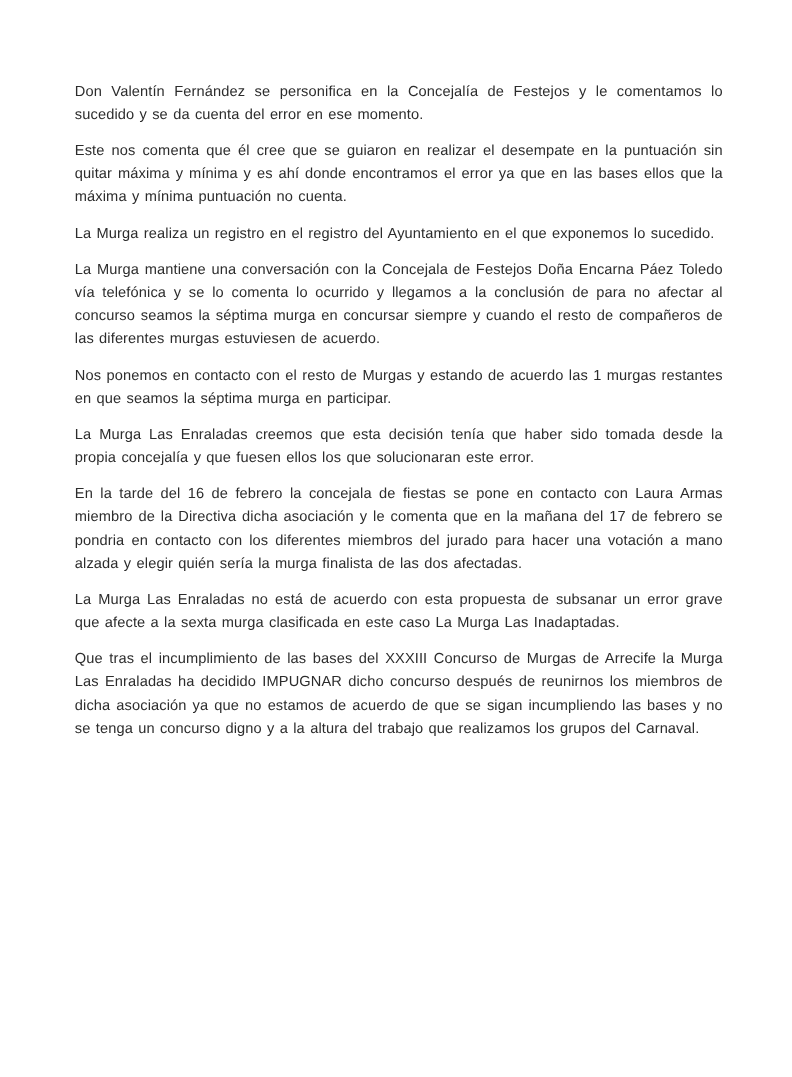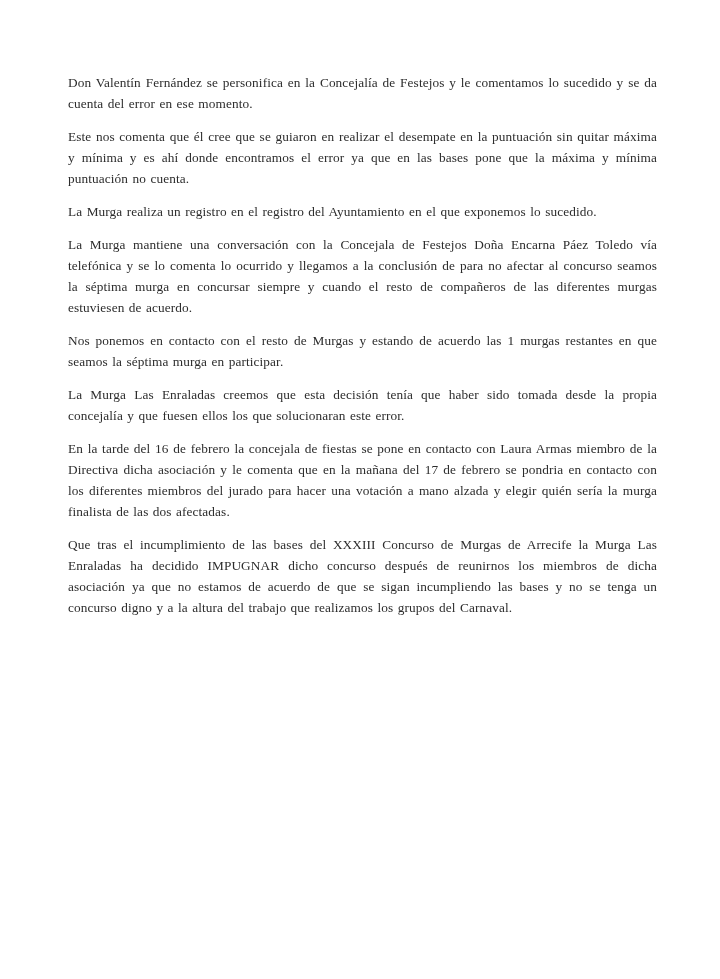--- a/index.html
+++ b/index.html
@@ -25,30 +25,30 @@
     filter: blur(0.25px);
   }
   .para {
     margin: 0 0 12px 0;
     font-size: 13.3px;
     line-height: 21px;
     text-align: justify;
     text-align-last: left;
     word-spacing: 1px;
     letter-spacing: 0.1px;
-    font-family: Liberation Serif, serif;
   }
 </style>
 </head>
 <body>
 
 <div class="doc-page">
   <div class="doc-body">
       <p class="para">Don Valentín Fernández se personifica en la Concejalía de Festejos y le comentamos lo sucedido y se da cuenta del error en ese momento.</p>
-      <p class="para">Este nos comenta que él cree que se guiaron en realizar el desempate en la puntuación sin quitar máxima y mínima y es ahí donde encontramos el error ya que en las bases pone que la máxima y mínima puntuación no cuenta.</p>
+      <p class="para">Este nos comenta que él cree que se guiaron en realizar el desempate en la puntuación sin quitar máxima y mínima y es ahí donde encontramos el error ya que en las bases ellos que la máxima y mínima puntuación no cuenta.</p>
       <p class="para">La Murga realiza un registro en el registro del Ayuntamiento en el que exponemos lo sucedido.</p>
       <p class="para">La Murga mantiene una conversación con la Concejala de Festejos Doña Encarna Páez Toledo vía telefónica y se lo comenta lo ocurrido y llegamos a la conclusión de para no afectar al concurso seamos la séptima murga en concursar siempre y cuando el resto de compañeros de las diferentes murgas estuviesen de acuerdo.</p>
       <p class="para">Nos ponemos en contacto con el resto de Murgas y estando de acuerdo las 1 murgas restantes en que seamos la séptima murga en participar.</p>
       <p class="para">La Murga Las Enraladas creemos que esta decisión tenía que haber sido tomada desde la propia concejalía y que fuesen ellos los que solucionaran este error.</p>
       <p class="para">En la tarde del 16 de febrero la concejala de fiestas se pone en contacto con Laura Armas miembro de la Directiva dicha asociación y le comenta que en la mañana del 17 de febrero se pondria en contacto con los diferentes miembros del jurado para hacer una votación a mano alzada y elegir quién sería la murga finalista de las dos afectadas.</p>
+      <p class="para">La Murga Las Enraladas no está de acuerdo con esta propuesta de subsanar un error grave que afecte a la sexta murga clasificada en este caso La Murga Las Inadaptadas.</p>
       <p class="para">Que tras el incumplimiento de las bases del XXXIII Concurso de Murgas de Arrecife la Murga Las Enraladas ha decidido IMPUGNAR dicho concurso después de reunirnos los miembros de dicha asociación  ya que no estamos de acuerdo de que se sigan incumpliendo las bases y no se tenga un concurso digno y a la altura del trabajo que realizamos los grupos del Carnaval.</p>
     </div>
 </div>
 
 </body></html>

